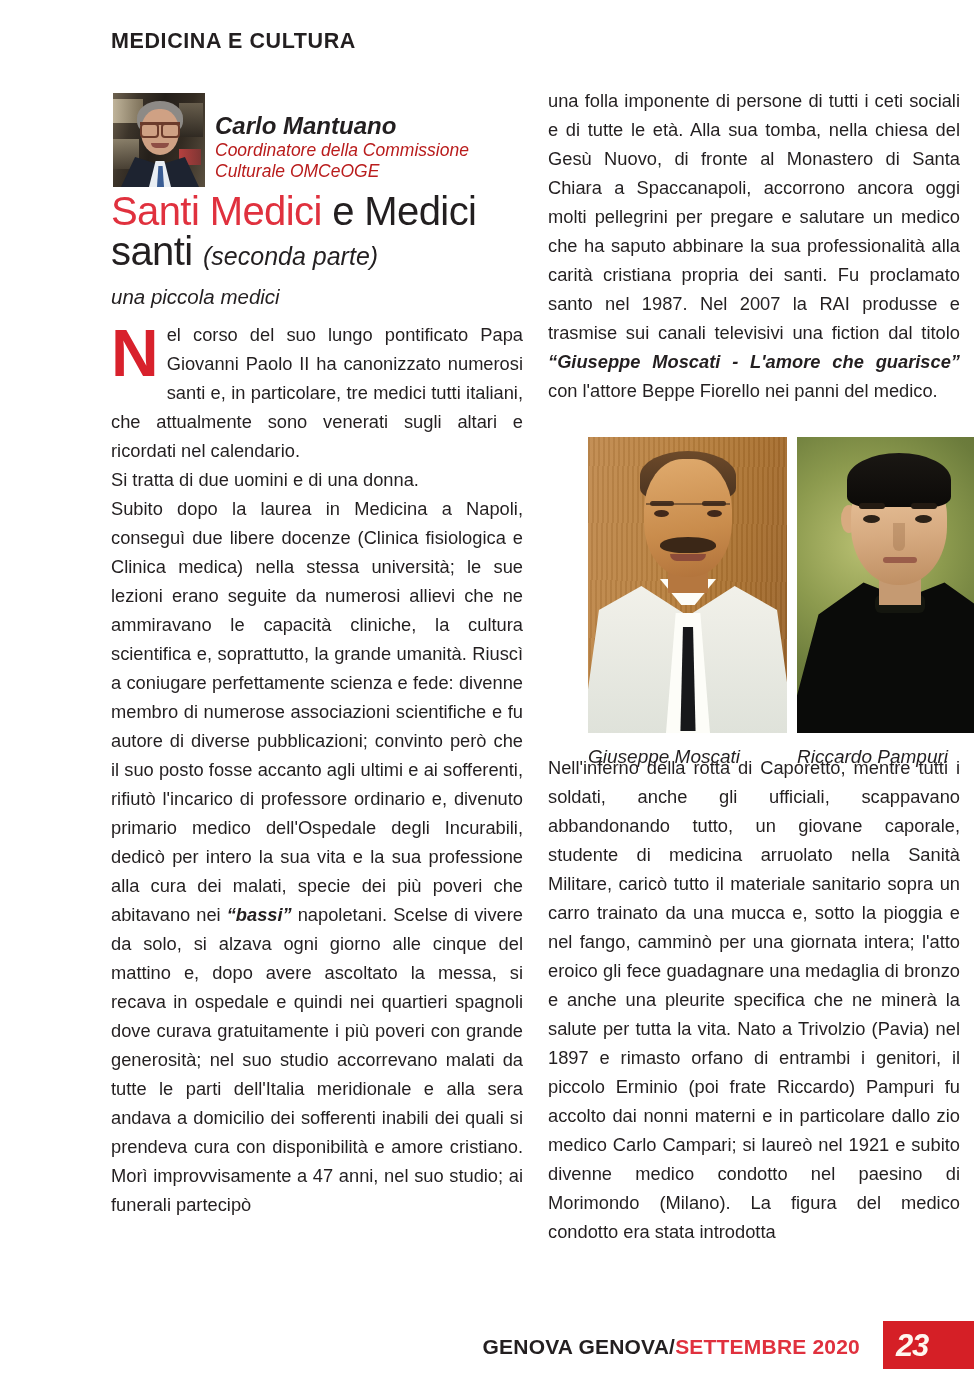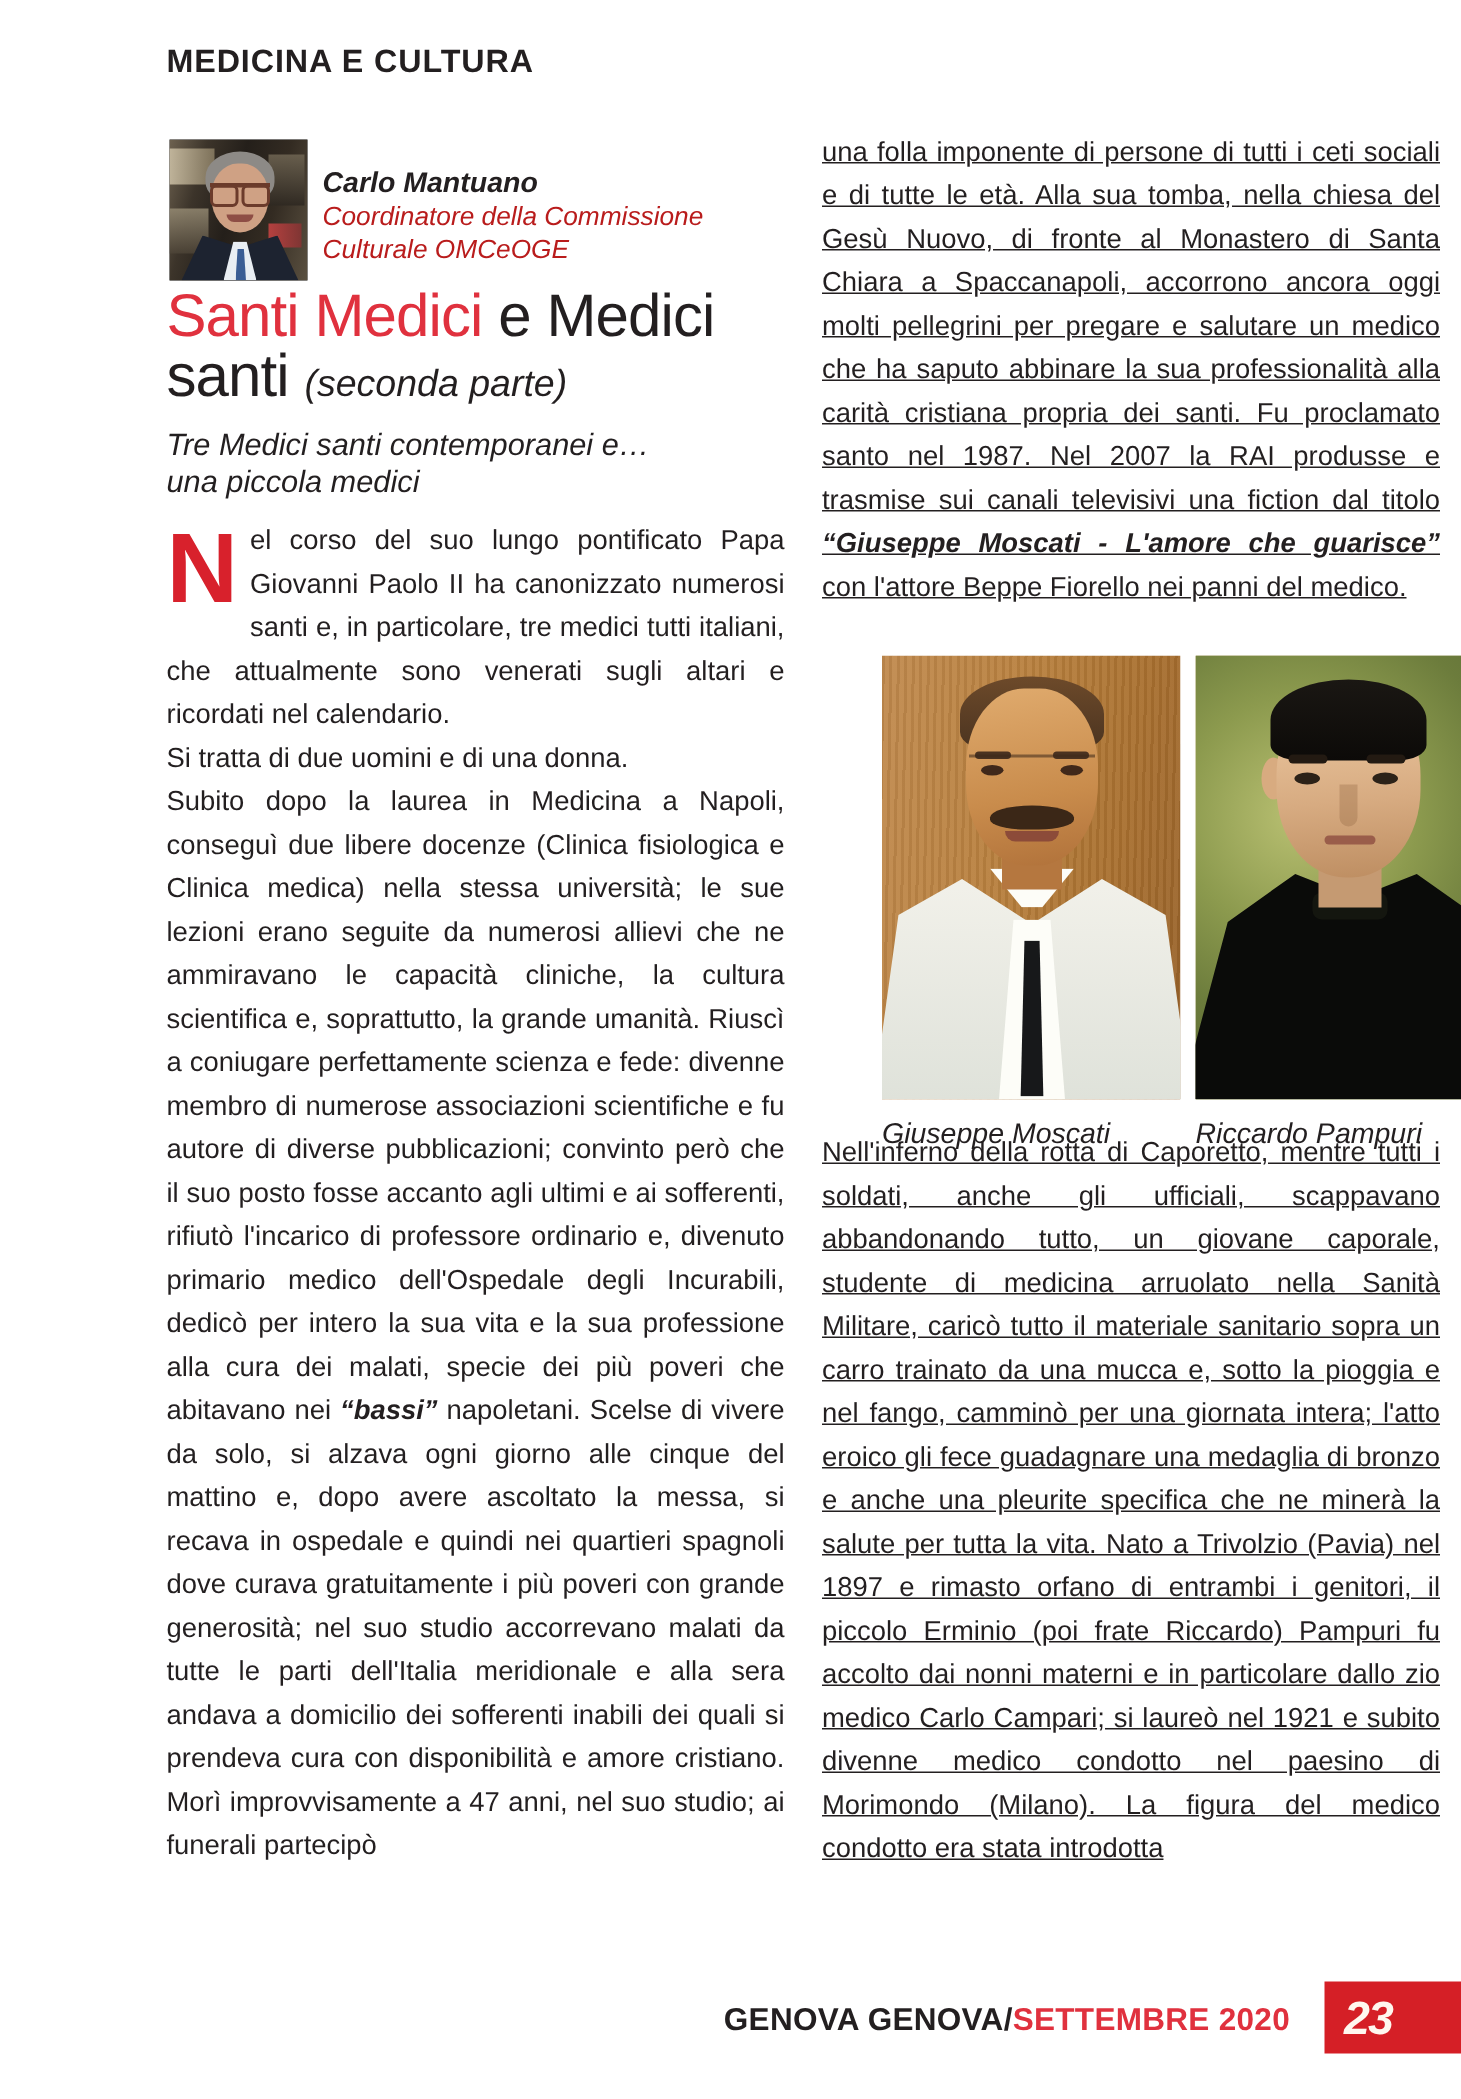--- a/index.html
+++ b/index.html
@@ -33,21 +33,21 @@
     color: #231f20;
   }
 
   
   .col {
     position: absolute;
     top: 86px;
     width: 412px;
   }
   .col-left  { left: 64px; }
-  .col-right { left: 501px; width: 412px; text-decoration: underline; }
+  .col-right { left: 501px; width: 412px; }
 
   
   .author-block {
     position: relative;
     height: 104px;
     margin-bottom: 2px;
   }
   .author-photo {
     position: absolute;
     left: 2px;
@@ -123,21 +123,21 @@
     clip-path: polygon(20% 0, 80% 0, 100% 100%, 0 100%);
   }
 
   .author-text {
     position: absolute;
     left: 104px;
     top: 26px;
     width: 300px;
   }
   .author-name {
-    font-size: 19px;
+    font-size: 24px;
     font-weight: bold;
     font-style: italic;
     line-height: 1.18;
     color: #231f20;
   }
   .author-role {
     font-size: 17.5px;
     font-style: italic;
     line-height: 1.21;
     color: #b91c1c;
@@ -409,21 +409,20 @@
       <div class="author-text">
         <div class="author-name">Carlo Mantuano</div>
         <div class="author-role">Coordinatore della Commissione</div>
         <div class="author-role">Culturale OMCeOGE</div>
       </div>
     </div>
 
     <h1 class="title"><span class="red">Santi Medici</span><span> e Medici santi </span><span class="paren">(seconda parte)</span></h1>
 
     <div class="subtitle">
-      <div>Tre Medici santi contemporanei e…</div>
       <div>una piccola medici</div>
     </div>
 
     <p class="body first"><span class="dropcap">N</span><span>el corso del suo lungo pontificato Papa Giovanni Paolo II ha canonizzato numerosi santi e, in particolare, tre medici tutti italiani, che attualmente sono venerati sugli altari e ricordati nel calendario.</span></p>
     <p class="body">Si tratta di due uomini e di una donna.</p>
 
 
     <p class="body"><span>Subito dopo la laurea in Medicina a Napoli, conseguì due libere docenze (Clinica fisiologica e Clinica medica) nella stessa università; le sue lezioni erano seguite da numerosi allievi che ne ammiravano le capacità cliniche, la cultura scientifica e, soprattutto, la grande umanità. Riuscì a coniugare perfettamente scienza e fede: divenne membro di numerose associazioni scientifiche e fu autore di diverse pubblicazioni; convinto però che il suo posto fosse accanto agli ultimi e  ai sofferenti, rifiutò l'incarico di professore ordinario e, divenuto primario medico dell'Ospedale degli Incurabili, dedicò per intero la sua vita e la sua professione alla cura dei malati, specie dei più poveri che abitavano nei </span><span class="bi">“bassi”</span><span> napoletani. Scelse di vivere da solo, si alzava ogni giorno alle cinque del mattino e, dopo avere ascoltato la messa, si recava in ospedale e quindi nei quartieri spagnoli dove curava gratuitamente i più poveri con grande generosità; nel suo studio accorrevano malati da tutte le parti dell'Italia meridionale e alla sera andava a domicilio dei sofferenti inabili dei quali si prendeva cura con disponibilità e amore cristiano. Morì improvvisamente a 47 anni, nel suo studio; ai funerali partecipò</span></p>
 
   </div>

